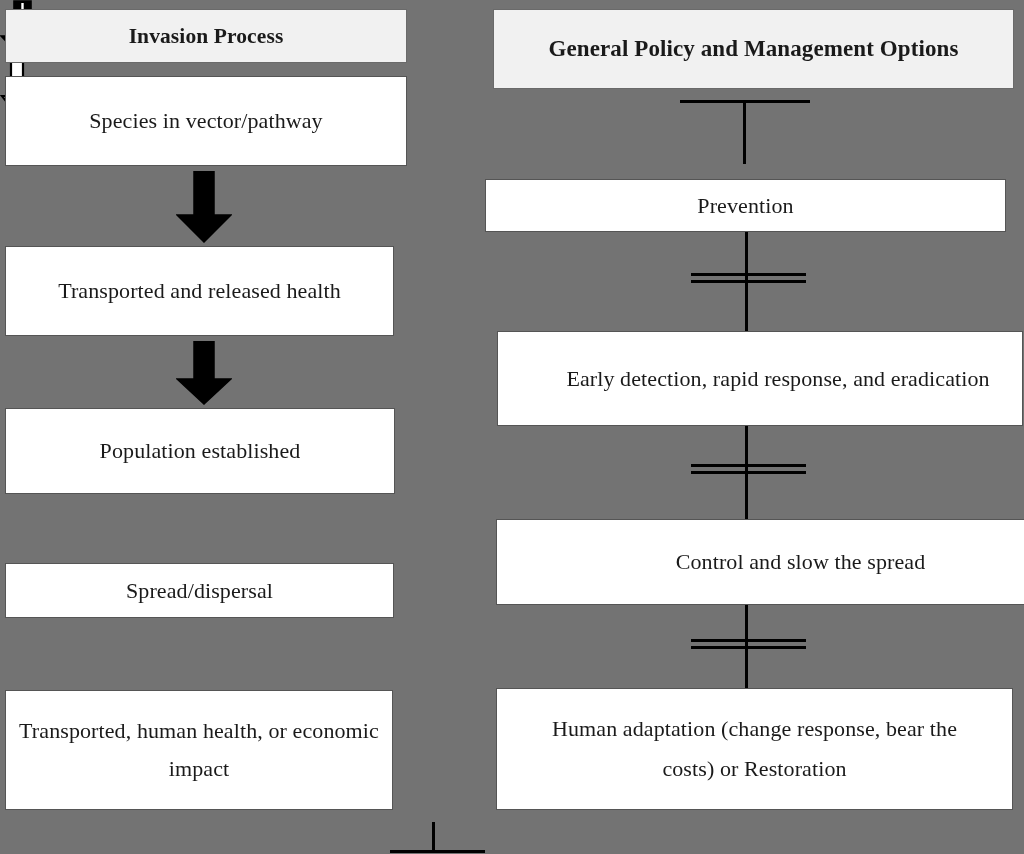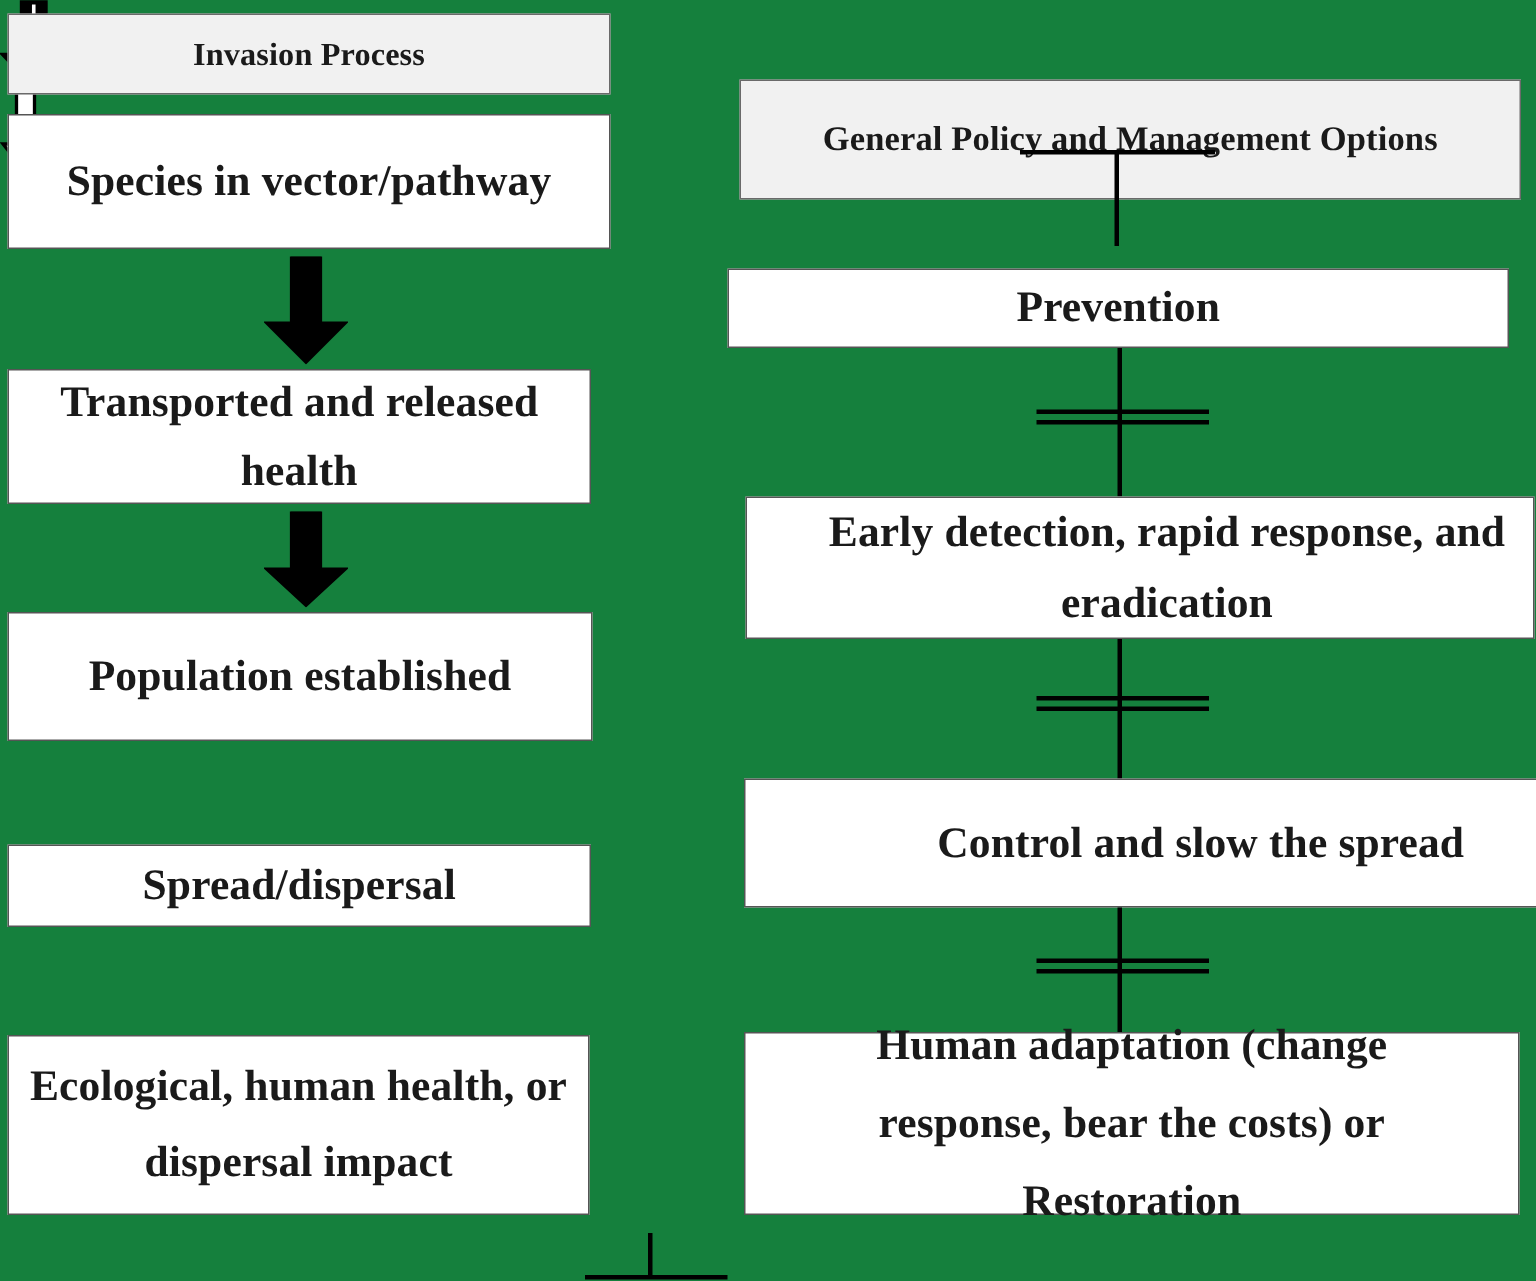--- a/index.html
+++ b/index.html
@@ -8,38 +8,37 @@
     background: #ffffff;
   }
   body {
     font-family: "Liberation Serif", "DejaVu Serif", serif;
     color: #1a1a1a;
   }
   #canvas {
     position: relative;
     width: 1024px;
     height: 854px;
-    background: #15803d;
+    background: #737373;
     overflow: hidden;
   }
 
   .box {
     position: absolute;
     box-sizing: border-box;
     border: 1.6px solid #555555;
     background: #ffffff;
     display: flex;
     align-items: center;
     justify-content: center;
     text-align: center;
-    font-size: 29px;
+    font-size: 22px;
     line-height: 1.6;
     letter-spacing: 0.1px;
     padding: 2px 10px;
-    font-weight: bold;
   }
   .box.header {
     background: #f1f1f1;
     font-weight: bold;
     font-size: 21.5px;
     border: 1.8px solid #6a6a6a;
   }
   .box.header.wide {
     font-size: 23px;
   }
@@ -96,23 +95,23 @@
   </div>
 
   <div class="box" style="left:5px; top:563px; width:389px; height:55px;">Spread/dispersal</div>
 
   <div class="arrow-hollow" style="left:188px; top:628px; width:34px; height:58px;">
     <svg width="34" height="58" viewBox="0 0 34 58" aria-hidden="true">
       <polygon points="11,1 23,1 23,36 32,36 17,55 2,36 11,36" fill="#ffffff" stroke="#000000" stroke-width="2.2" stroke-linejoin="miter"></polygon>
     </svg>
   </div>
 
-  <div class="box" style="left:5px; top:690px; width:388px; height:120px; line-height:1.75;">Ecological, human health, or dispersal impact</div>
+  <div class="box" style="left:5px; top:690px; width:388px; height:120px; line-height:1.75;">Transported, human health, or economic impact</div>
 
-  <div class="box header wide" style="left:493px; top:9px; width:521px; height:80px;margin-top:44px;">General Policy and Management Options</div>
+  <div class="box header wide" style="left:493px; top:9px; width:521px; height:80px;">General Policy and Management Options</div>
 
   <div class="conn" style="left:680px; top:100px; width:140px; height:66px;">
     <div class="hline" style="left:0px; top:0px; width:130px; height:3px;"></div>
     <div class="vline" style="left:63px; top:0px; width:3px; height:64px;"></div>
   </div>
 
   <div class="box" style="left:485px; top:179px; width:521px; height:53px;">Prevention</div>
 
   <div class="conn" style="left:691px; top:232px; width:120px; height:99px;">
     <div class="vline" style="left:54px; top:0px; width:3px; height:99px;"></div>

